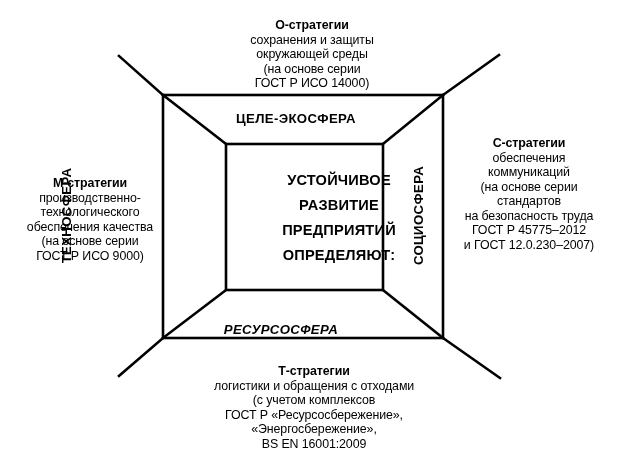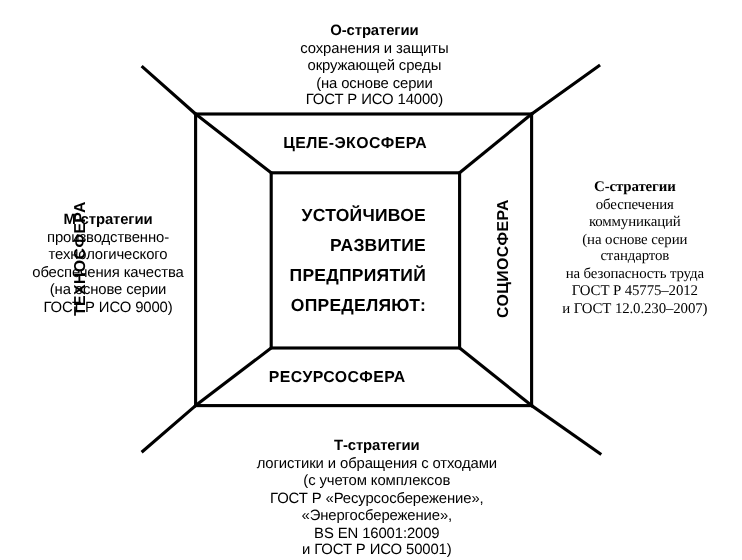--- a/index.html
+++ b/index.html
@@ -44,59 +44,60 @@
   }
   .tblock .hl {
     font-weight: bold;
     letter-spacing: -0.1px;
   }
   .tblock div { white-space: nowrap; }
 
   
   #strategy-top    { left: 186px; top: 2px;   width: 252px; }
   #strategy-left   { left: 2px;   top: 160px; width: 176px; }
-  #strategy-right  { left: 440px; top: 132px; width: 178px; font-family: Liberation Serif, serif; }
+  #strategy-right  { left: 440px; top: 120px; width: 178px; }
   #strategy-bottom { left: 132px; top: 348px; width: 364px; }
 
   
   .sphere {
     position: absolute;
     font-weight: bold;
     font-size: 13.2px;
     letter-spacing: 0.35px;
     text-align: center;
     white-space: nowrap;
   }
   #sphere-top {
     left: 156px; top: 111px; width: 280px;
   }
   #sphere-bottom {
-    left: 163px; top: 306px; width: 236px;
+    left: 163px; top: 322px; width: 236px; font-style: italic;
   }
   #sphere-left {
     left: -55px; top: 208px; width: 243px;
     transform: rotate(-90deg);
   }
   #sphere-right {
     left: 297px; top: 208px; width: 243px;
     transform: rotate(-90deg);
   }
 
   
   #core-text {
     position: absolute;
     left: 227px;
     top: 145px;
     width: 128px;
     height: 145px;
     display: flex;
     flex-direction: column;
-    align-items: flex-end;
+    align-items: center;
     justify-content: center;
     gap: 9px;
+    padding-left: 48px;
   }
   #core-text .core-line {
     font-weight: bold;
     font-size: 14.6px;
     letter-spacing: 0.2px;
     text-align: center;
     white-space: nowrap;
   }
 </style>
 </head>
@@ -163,16 +164,15 @@
     <div>и ГОСТ 12.0.230–2007)</div>
   </div>
 
   <div class="tblock" id="strategy-bottom">
     <div class="hl">Т-стратегии</div>
     <div>логистики и обращения с отходами</div>
     <div>(с учетом комплексов</div>
     <div>ГОСТ Р «Ресурсосбережение»,</div>
     <div>«Энергосбережение»,</div>
     <div>BS EN 16001:2009</div>
-    <div>и ГОСТ Р ИСО 50001)</div>
   </div>
 
 </div>
 
 </body></html>

